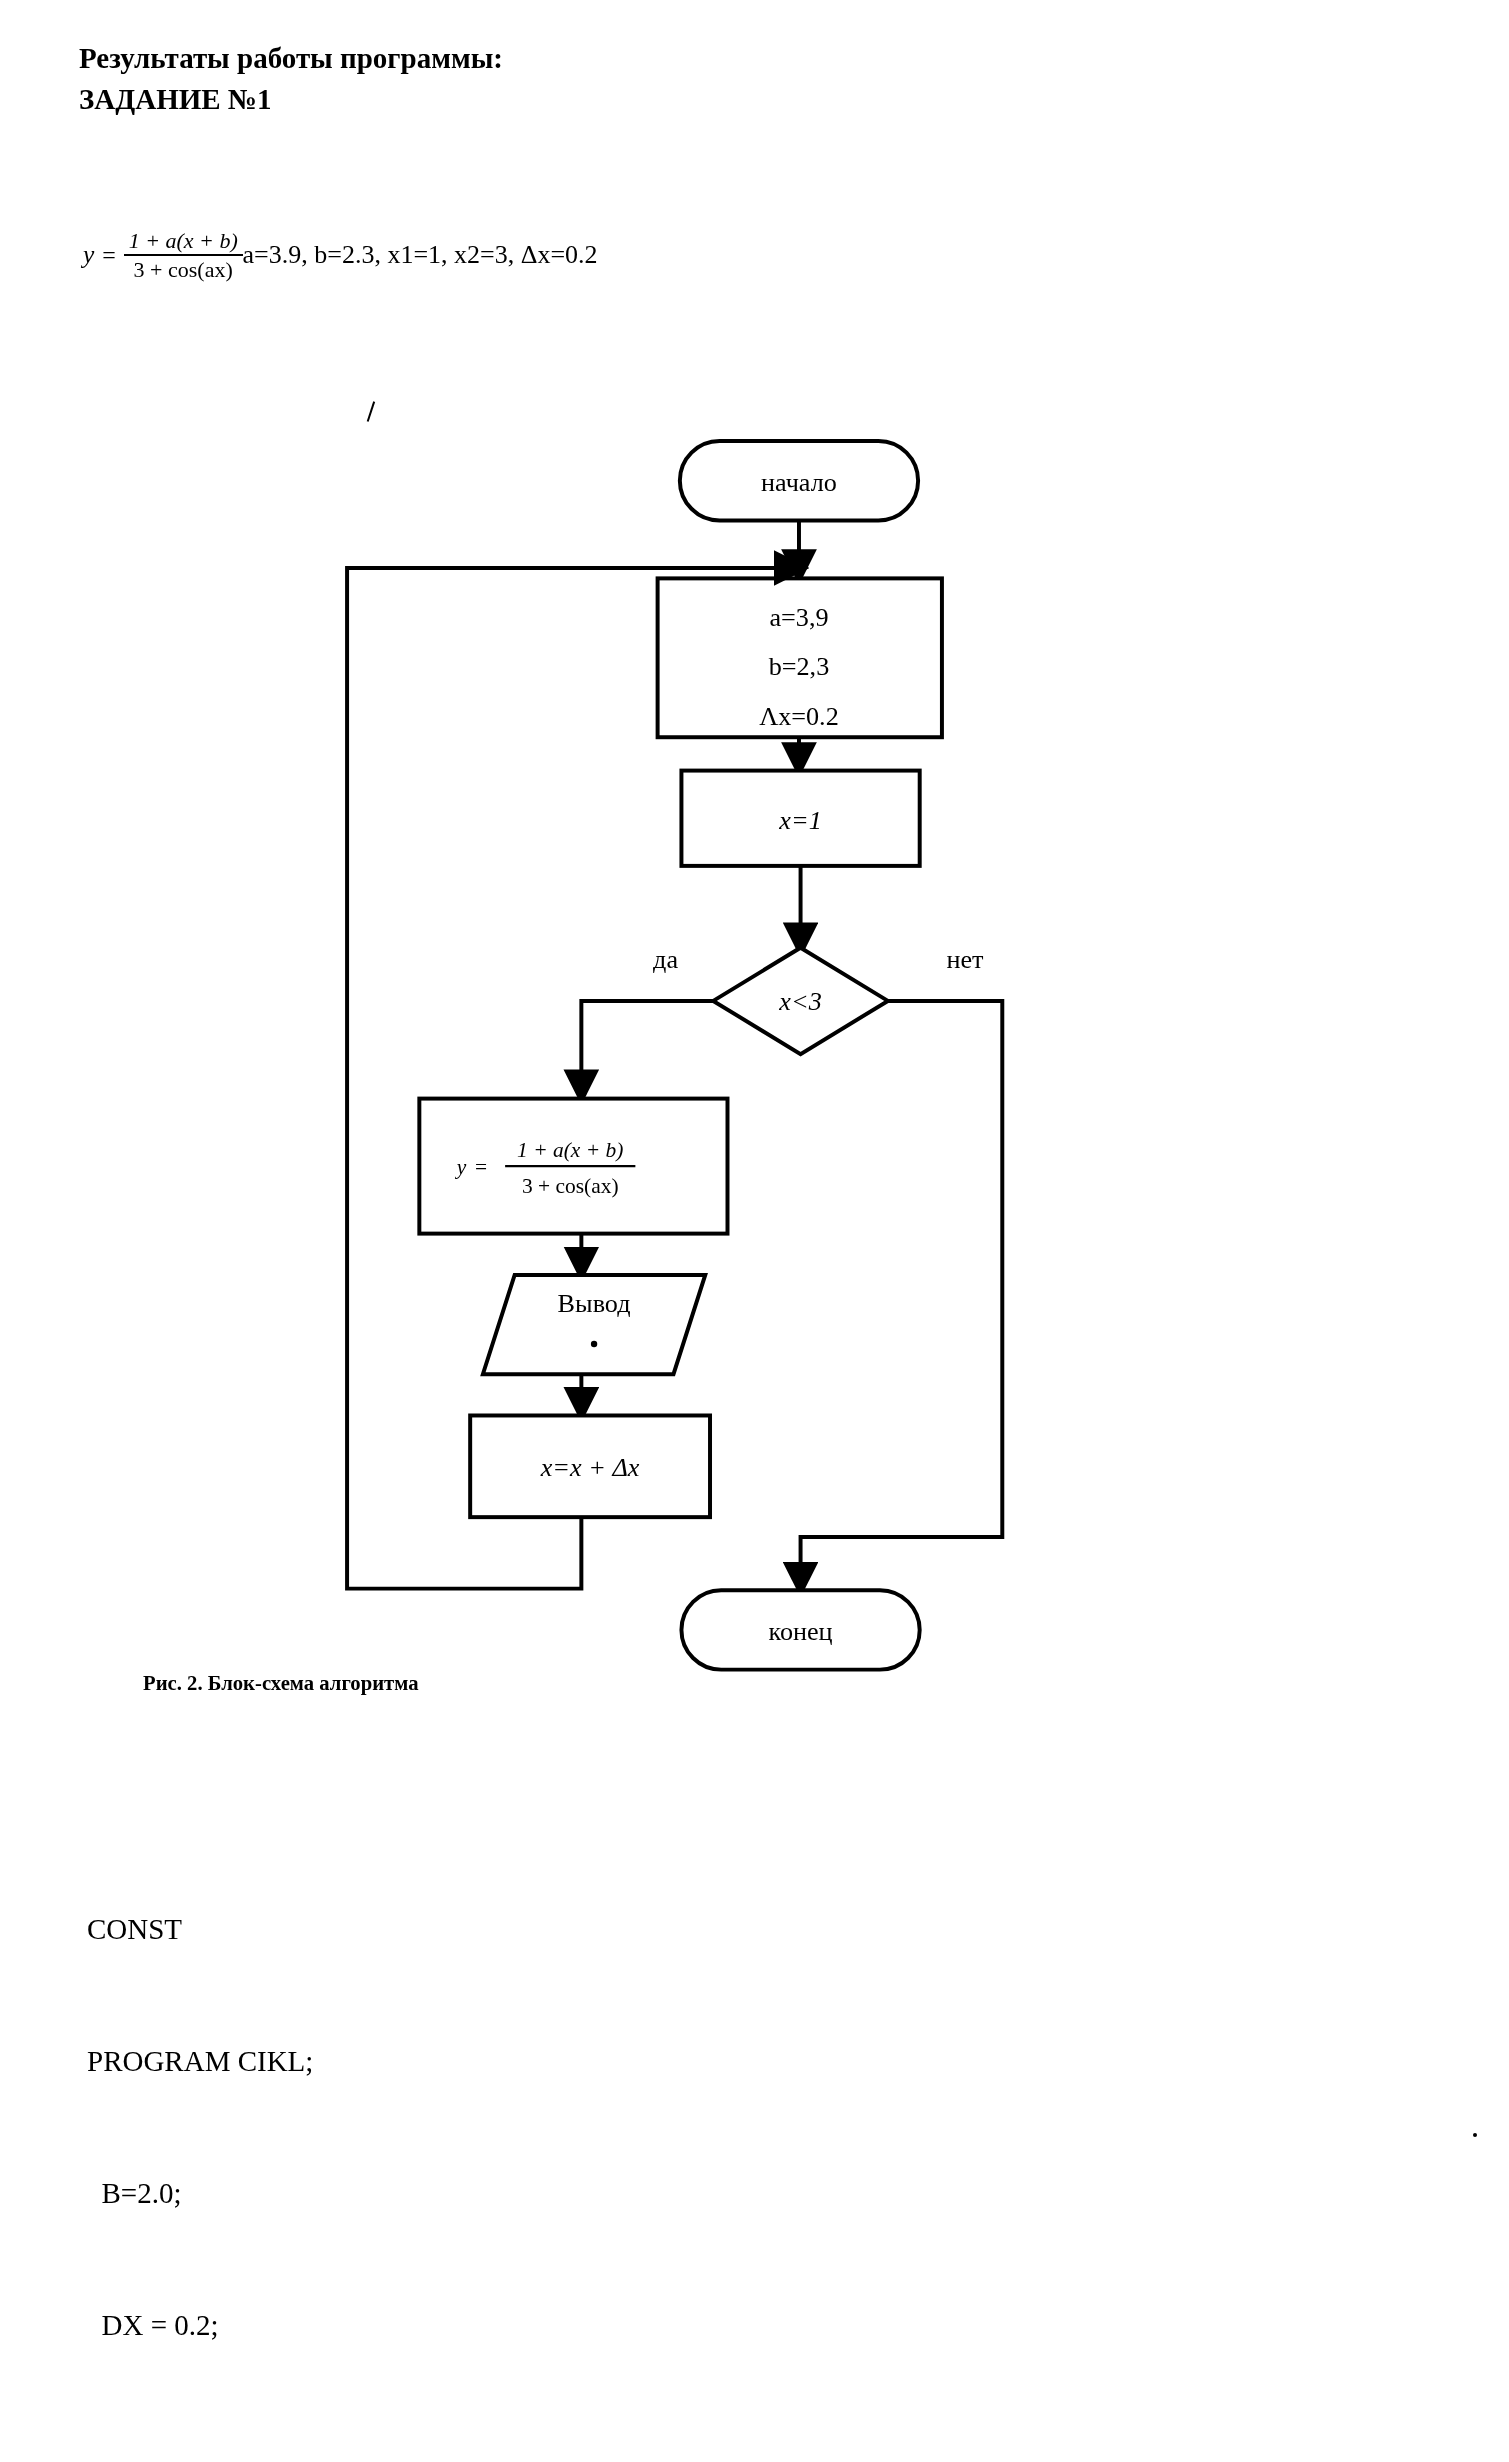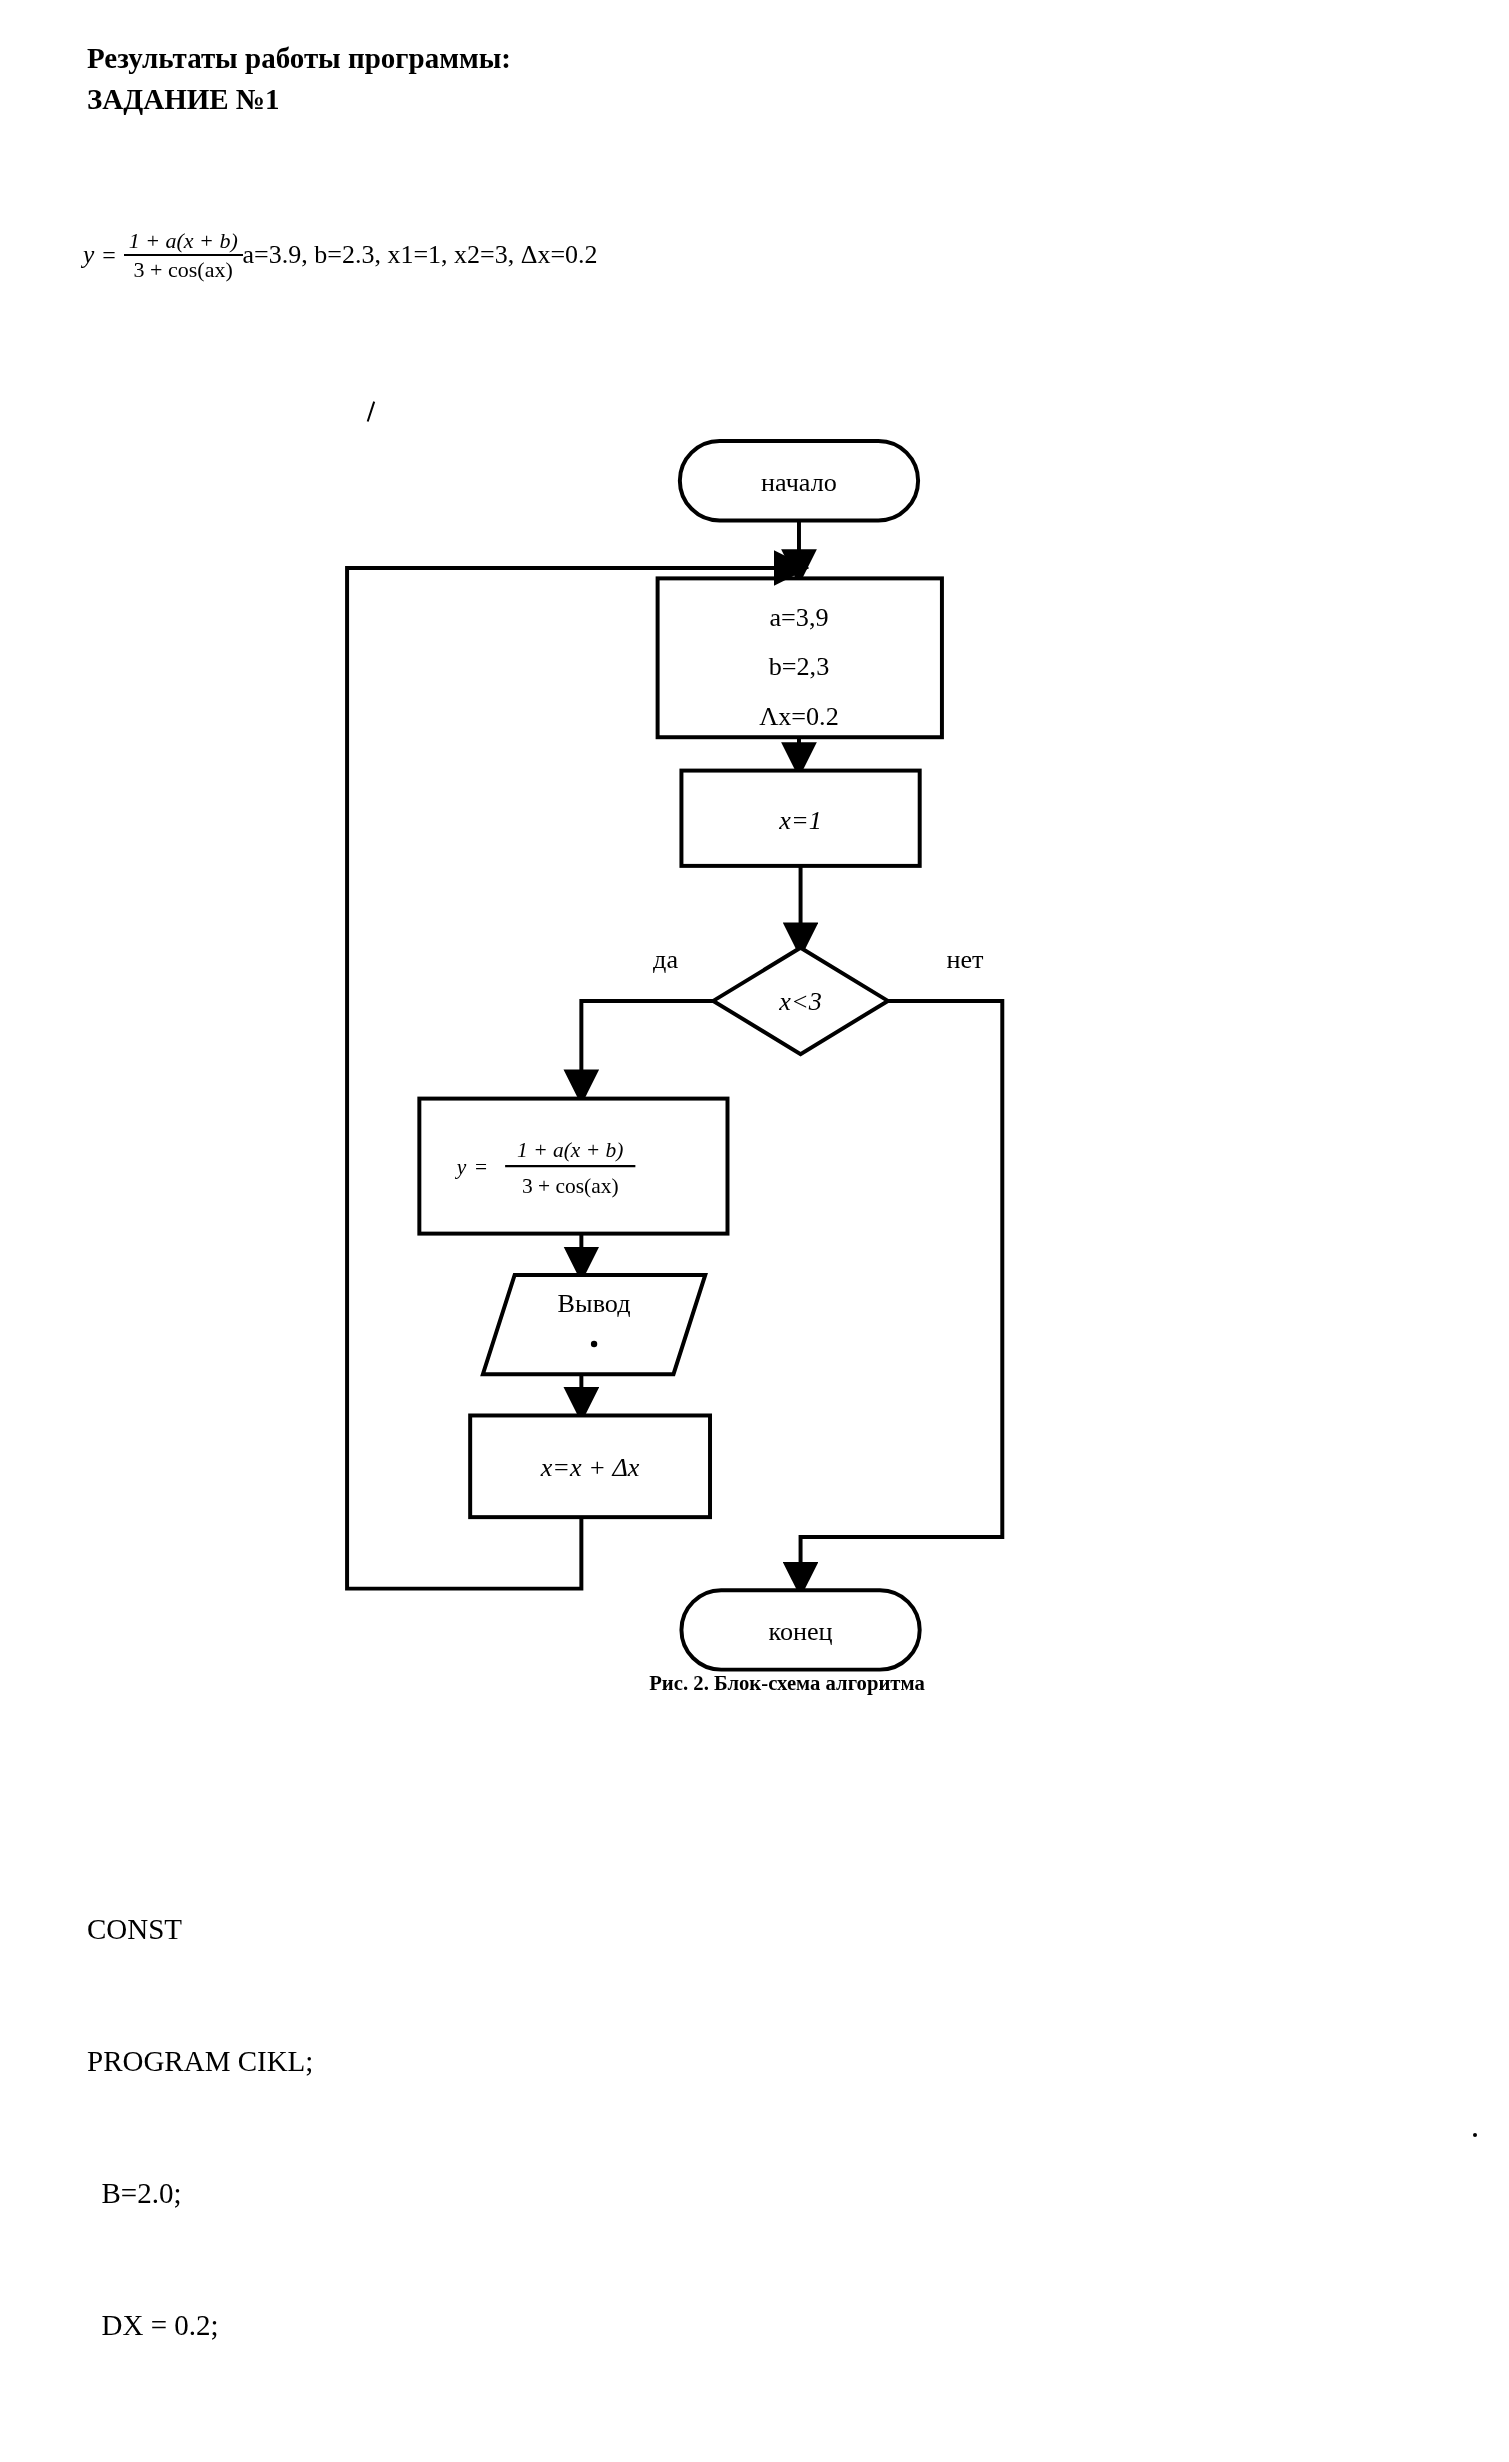--- a/index.html
+++ b/index.html
@@ -15,21 +15,20 @@
     color: #000000;
     overflow: hidden;
   }
 
   
   .header-block {
     position: absolute;
     left: 79px;
     top: 38px;
     width: 1191px;
-    margin-left: 8px;
   }
   .header-line {
     font-family: "Liberation Serif", "DejaVu Serif", serif;
     font-weight: bold;
     font-size: 29px;
     line-height: 41px;
     letter-spacing: 0px;
     white-space: pre;
   }
 
@@ -107,21 +106,20 @@
   .branch-label {
     font-size: 33px;
   }
   .mono-small { font-size: 27px; }
 
   .fig-caption {
     position: absolute;
     left: 0;
     top: 1672px;
     width: 1431px;
-    text-align: center;
     font-size: 20.7px;
     font-weight: bold;
     font-family: "Liberation Serif", "DejaVu Serif", serif;
   }
   .fig-caption-inner {
     display: inline-block;
     margin-left: 143px;
   }
 
   

